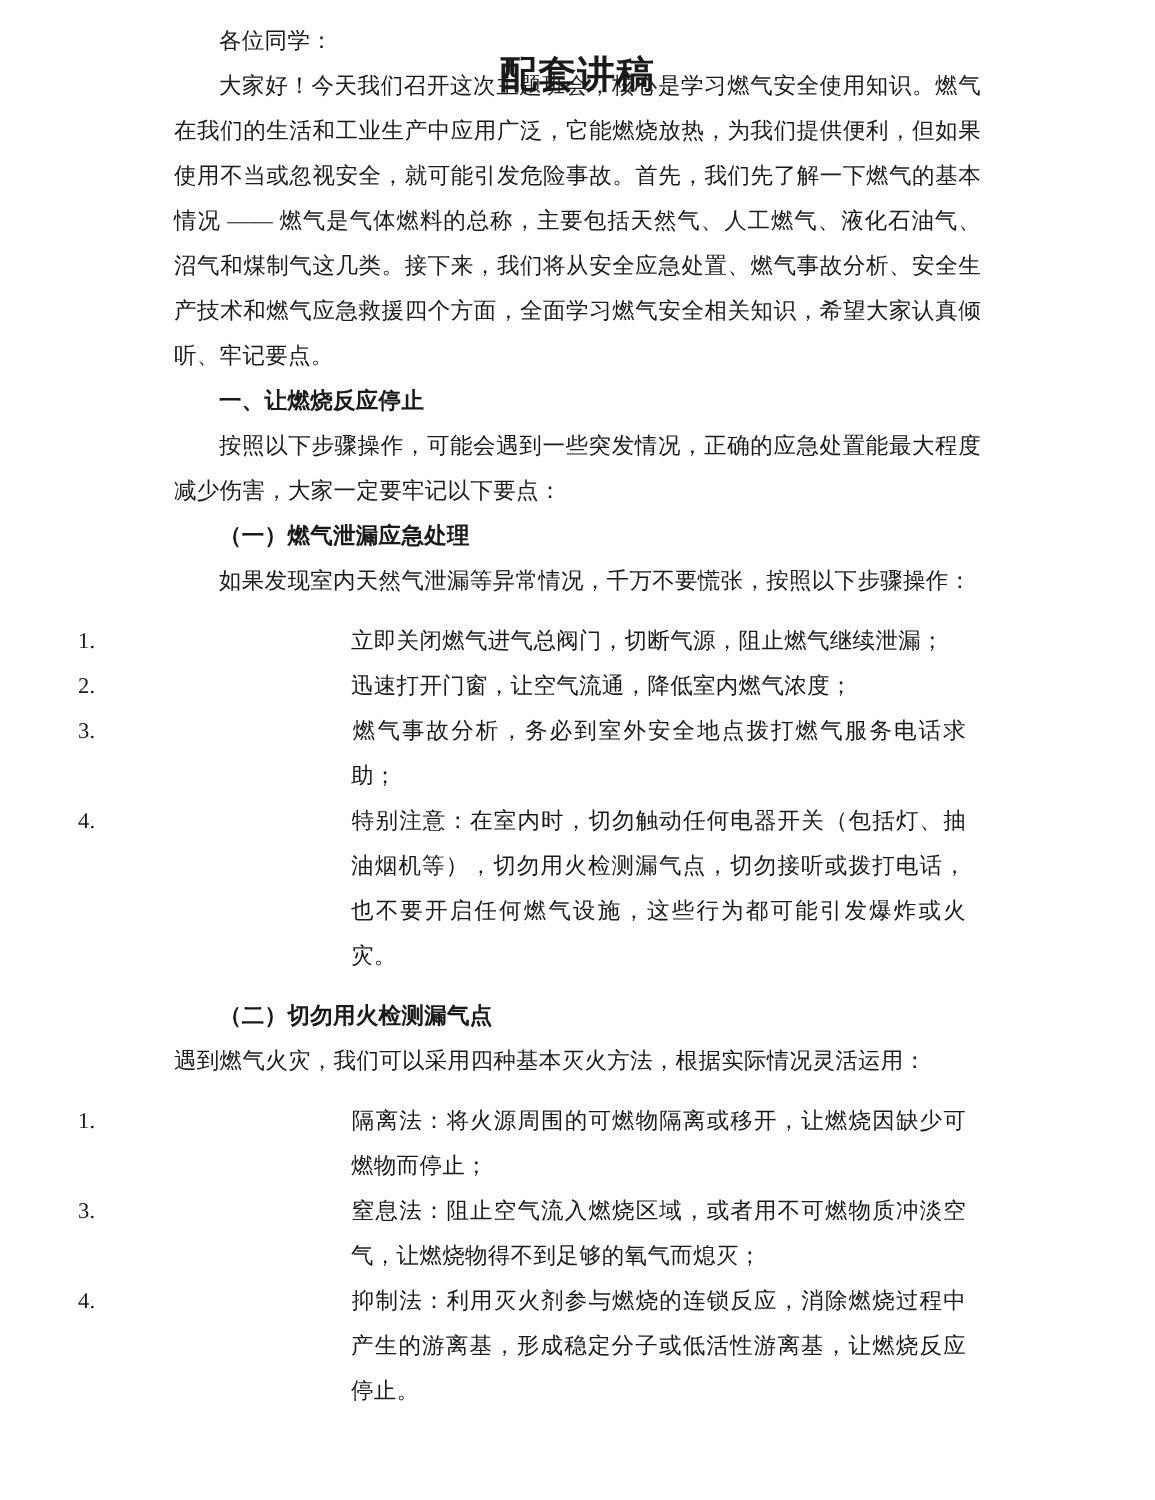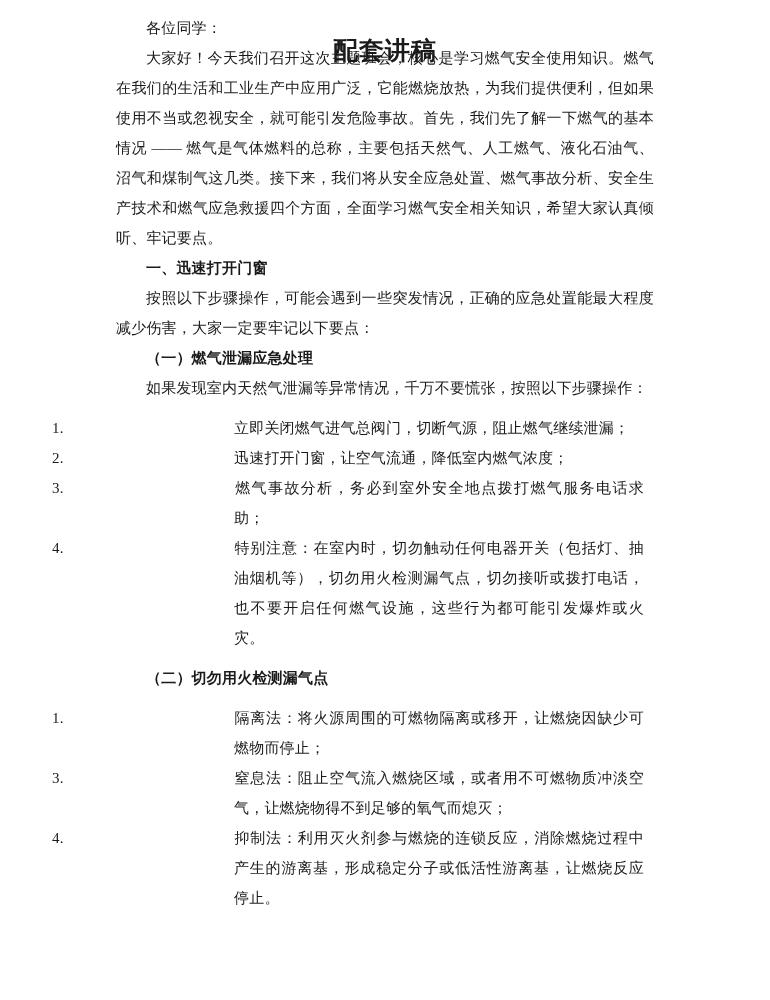--- a/index.html
+++ b/index.html
@@ -96,37 +96,38 @@
 <div class="page">
   <h1 class="doc-title">配套讲稿</h1>
 
   <div class="content">
     <div class="spacer-first"></div>
 
     <p class="body-line indent2">各位同学：</p>
 
     <p class="body-line indent2">大家好！今天我们召开这次主题班会，核心是学习燃气安全使用知识。燃气在我们的生活和工业生产中应用广泛，它能燃烧放热，为我们提供便利，但如果使用不当或忽视安全，就可能引发危险事故。首先，我们先了解一下燃气的基本情况 —— 燃气是气体燃料的总称，主要包括天然气、人工燃气、液化石油气、沼气和煤制气这几类。接下来，我们将从安全应急处置、燃气事故分析、安全生产技术和燃气应急救援四个方面，全面学习燃气安全相关知识，希望大家认真倾听、牢记要点。</p>
 
-    <p class="heading">一、迅速打开门窗</p>
+    <p class="heading">一、让燃烧反应停止</p>
 
     <p class="body-line indent2">按照以下步骤操作，可能会遇到一些突发情况，正确的应急处置能最大程度减少伤害，大家一定要牢记以下要点：</p>
 
     <p class="heading">（一）燃气泄漏应急处理</p>
 
     <p class="body-line indent2">如果发现室内天然气泄漏等异常情况，千万不要慌张，按照以下步骤操作：</p>
 
     <ol class="num-list">
       <li><span class="li-num">1.</span><span class="li-text">立即关闭燃气进气总阀门，切断气源，阻止燃气继续泄漏；</span></li>
       <li><span class="li-num">2.</span><span class="li-text">迅速打开门窗，让空气流通，降低室内燃气浓度；</span></li>
       <li><span class="li-num">3.</span><span class="li-text">燃气事故分析，务必到室外安全地点拨打燃气服务电话求助；</span></li>
       <li><span class="li-num">4.</span><span class="li-text">特别注意：在室内时，切勿触动任何电器开关（包括灯、抽油烟机等），切勿用火检测漏气点，切勿接听或拨打电话，也不要开启任何燃气设施，这些行为都可能引发爆炸或火灾。</span></li>
     </ol>
 
     <p class="heading">（二）切勿用火检测漏气点</p>
 
+    <p class="body-line noindent">遇到燃气火灾，我们可以采用四种基本灭火方法，根据实际情况灵活运用：</p>
 
     <ol class="num-list">
       <li><span class="li-num">1.</span><span class="li-text">隔离法：将火源周围的可燃物隔离或移开，让燃烧因缺少可燃物而停止；</span></li>
       <li><span class="li-num">3.</span><span class="li-text">窒息法：阻止空气流入燃烧区域，或者用不可燃物质冲淡空气，让燃烧物得不到足够的氧气而熄灭；</span></li>
       <li><span class="li-num">4.</span><span class="li-text">抑制法：利用灭火剂参与燃烧的连锁反应，消除燃烧过程中产生的游离基，形成稳定分子或低活性游离基，让燃烧反应停止。</span></li>
     </ol>
   </div>
 </div>
 
 </body></html>

